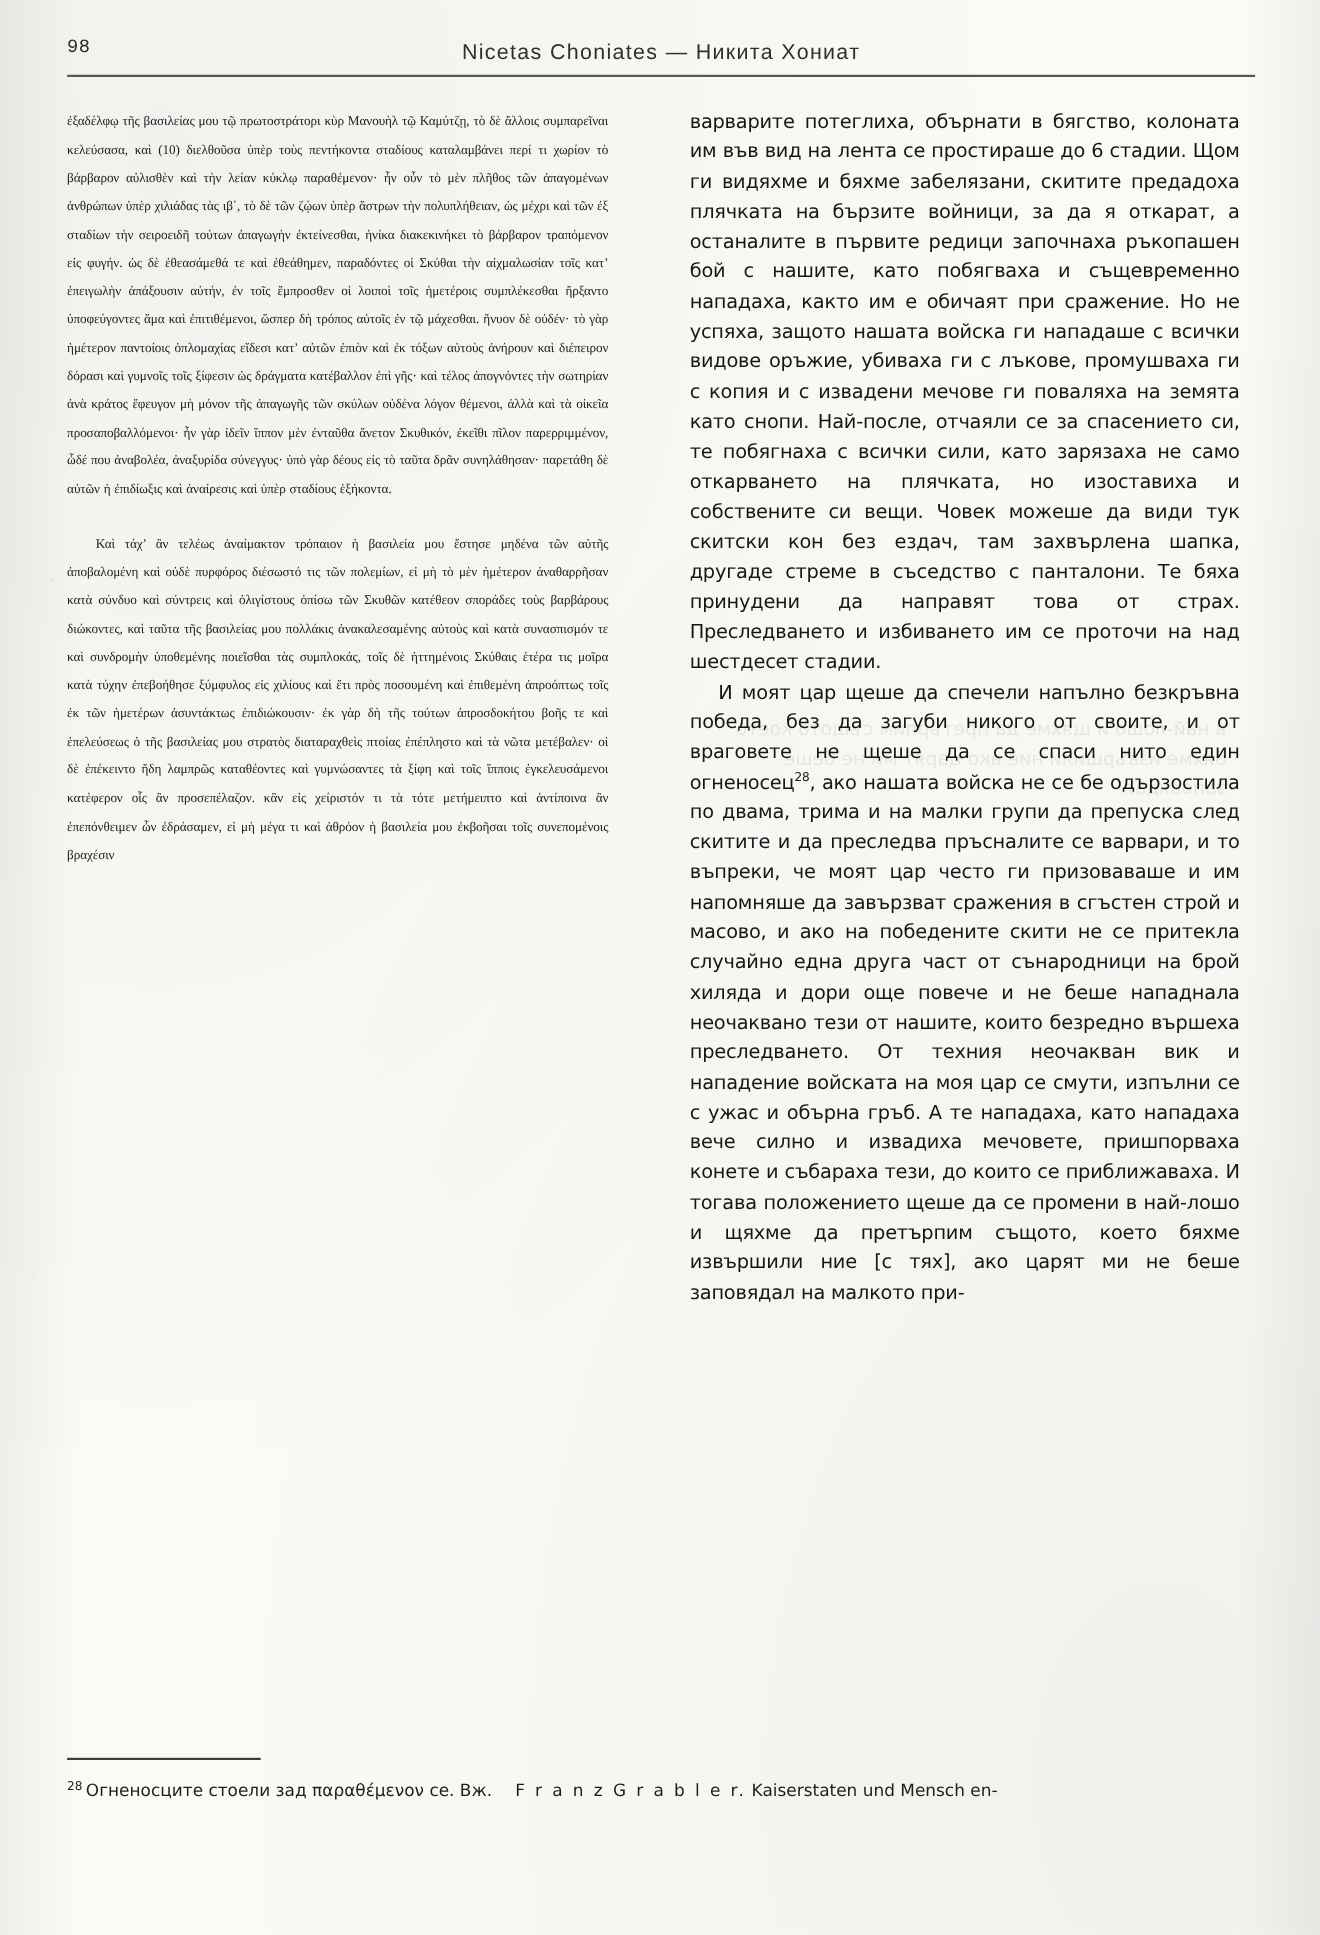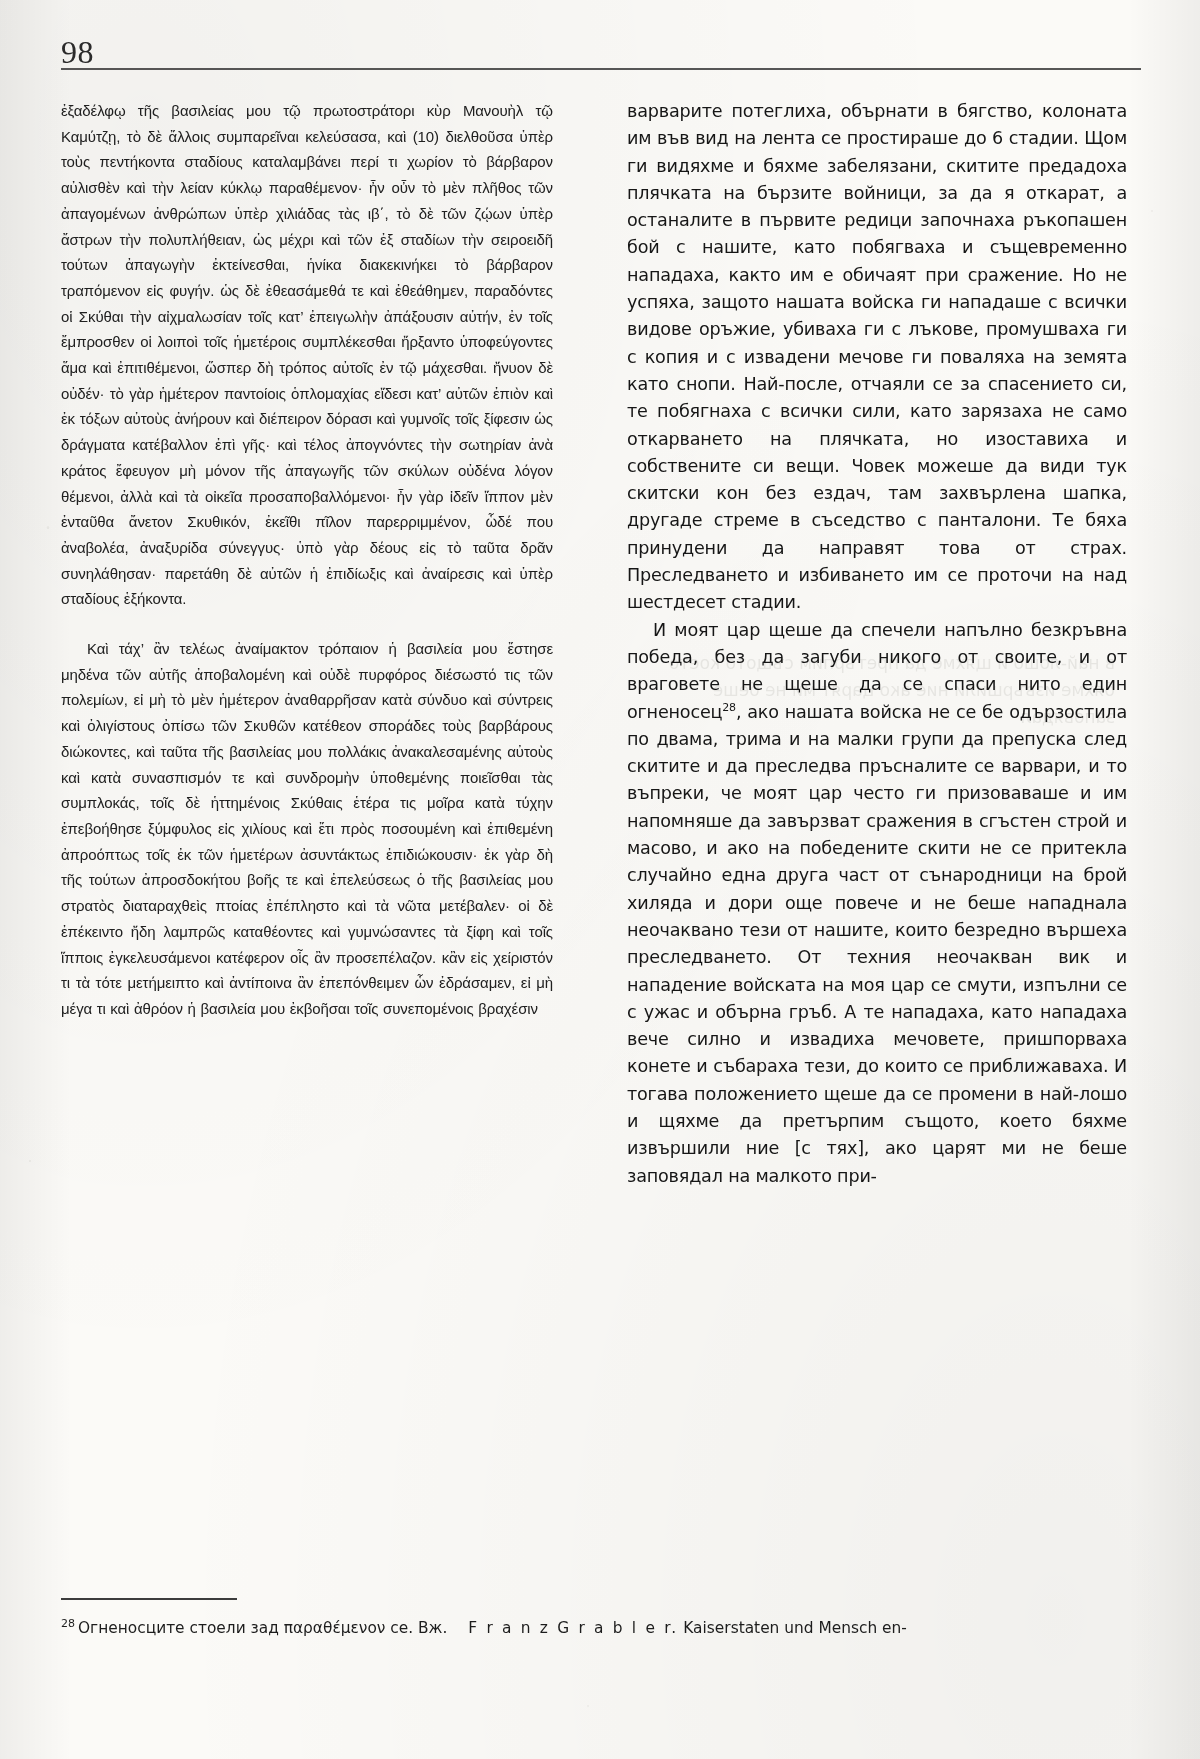--- a/index.html
+++ b/index.html
@@ -38,22 +38,22 @@
     position: absolute;
     left: 0;
     top: 8px;
     width: 1092px;
     height: 44px;
   }
   .folio {
     position: absolute;
     left: 6px;
     top: 6px;
-    font-family: Liberation Serif, serif;
-    font-size: 32px;
+    font-family: Liberation Mono, monospace;
+    font-size: 17px;
     letter-spacing: 0.5px;
     color: #2b2b2b;
   }
   .runhead {
     position: absolute;
     left: 0;
     top: 9px;
     width: 1092px;
     text-align: center;
     font-family: "Liberation Sans", sans-serif;
@@ -79,22 +79,22 @@
   .col-left {
     left: 6px;
     width: 492px;
   }
   .col-right {
     left: 572px;
     width: 500px;
   }
 
   .greek {
-    font-family: Liberation Sans, sans-serif;
-    font-size: 15px;
+    font-family: Liberation Serif, serif;
+    font-size: 12px;
     line-height: 25.7px;
     text-align: justify;
     text-align-last: left;
     color: #202020;
     letter-spacing: -0.1px;
     word-spacing: 0.5px;
     hyphens: none;
   }
   .greek p { margin: 0; }
   .greek p + p { text-indent: 26px; margin-top: 24px; }
@@ -181,20 +181,21 @@
   }
 </style>
 </head>
 <body>
 
 <div class="page">
   <div class="sheet">
 
     <div class="header">
       <div class="folio">98</div>
+      <div class="runhead">Nicetas Choniates — Никита Хониат</div>
     </div>
     <div class="rule"></div>
 
     <div class="col col-left greek">
       <p>ἐξαδέλφῳ τῆς βασιλείας μου τῷ πρωτοστράτορι κὺρ Μανουὴλ τῷ Καμύτζῃ, τὸ δὲ ἄλλοις συμπαρεῖναι κελεύσασα, καὶ (10) διελθοῦσα ὑπὲρ τοὺς πεντήκοντα σταδίους καταλαμβάνει περί τι χωρίον τὸ βάρβαρον αὐλισθὲν καὶ τὴν λείαν κύκλῳ παραθέμενον· ἦν οὖν τὸ μὲν πλῆθος τῶν ἀπαγομένων ἀνθρώπων ὑπὲρ χιλιάδας τὰς ιβ΄, τὸ δὲ τῶν ζῴων ὑπὲρ ἄστρων τὴν πολυπλήθειαν, ὡς μέχρι καὶ τῶν ἐξ σταδίων τὴν σειροειδῆ τούτων ἀπαγωγὴν ἐκτείνεσθαι, ἡνίκα διακεκινήκει τὸ βάρβαρον τραπόμενον εἰς φυγήν. ὡς δὲ ἐθεασάμεθά τε καὶ ἐθεάθημεν, παραδόντες οἱ Σκύθαι τὴν αἰχμαλωσίαν τοῖς κατ’ ἐπειγωλὴν ἀπάξουσιν αὐτήν, ἐν τοῖς ἔμπροσθεν οἱ λοιποὶ τοῖς ἡμετέροις συμπλέκεσθαι ἤρξαντο ὑποφεύγοντες ἅμα καὶ ἐπιτιθέμενοι, ὥσπερ δὴ τρόπος αὐτοῖς ἐν τῷ μάχεσθαι. ἤνυον δὲ οὐδέν· τὸ γὰρ ἡμέτερον παντοίοις ὁπλομαχίας εἴδεσι κατ’ αὐτῶν ἐπιὸν καὶ ἐκ τόξων αὐτοὺς ἀνήρουν καὶ διέπειρον δόρασι καὶ γυμνοῖς τοῖς ξίφεσιν ὡς δράγματα κατέβαλλον ἐπὶ γῆς· καὶ τέλος ἀπογνόντες τὴν σωτηρίαν ἀνὰ κράτος ἔφευγον μὴ μόνον τῆς ἀπαγωγῆς τῶν σκύλων οὐδένα λόγον θέμενοι, ἀλλὰ καὶ τὰ οἰκεῖα προσαποβαλλόμενοι· ἦν γὰρ ἰδεῖν ἵππον μὲν ἐνταῦθα ἄνετον Σκυθικόν, ἐκεῖθι πῖλον παρερριμμένον, ὧδέ που ἀναβολέα, ἀναξυρίδα σύνεγγυς· ὑπὸ γὰρ δέους εἰς τὸ ταῦτα δρᾶν συνηλάθησαν· παρετάθη δὲ αὐτῶν ἡ ἐπιδίωξις καὶ ἀναίρεσις καὶ ὑπὲρ σταδίους ἑξήκοντα.</p>
       <p>Καὶ τάχ’ ἂν τελέως ἀναίμακτον τρόπαιον ἡ βασιλεία μου ἔστησε μηδένα τῶν αὐτῆς ἀποβαλομένη καὶ οὐδὲ πυρφόρος διέσωστό τις τῶν πολεμίων, εἰ μὴ τὸ μὲν ἡμέτερον ἀναθαρρῆσαν κατὰ σύνδυο καὶ σύντρεις καὶ ὀλιγίστους ὀπίσω τῶν Σκυθῶν κατέθεον σποράδες τοὺς βαρβάρους διώκοντες, καὶ ταῦτα τῆς βασιλείας μου πολλάκις ἀνακαλεσαμένης αὐτοὺς καὶ κατὰ συνασπισμόν τε καὶ συνδρομὴν ὑποθεμένης ποιεῖσθαι τὰς συμπλοκάς, τοῖς δὲ ἡττημένοις Σκύθαις ἑτέρα τις μοῖρα κατὰ τύχην ἐπεβοήθησε ξύμφυλος εἰς χιλίους καὶ ἔτι πρὸς ποσουμένη καὶ ἐπιθεμένη ἀπροόπτως τοῖς ἐκ τῶν ἡμετέρων ἀσυντάκτως ἐπιδιώκουσιν· ἐκ γὰρ δὴ τῆς τούτων ἀπροσδοκήτου βοῆς τε καὶ ἐπελεύσεως ὁ τῆς βασιλείας μου στρατὸς διαταραχθεὶς πτοίας ἐπέπληστο καὶ τὰ νῶτα μετέβαλεν· οἱ δὲ ἐπέκειντο ἤδη λαμπρῶς καταθέοντες καὶ γυμνώσαντες τὰ ξίφη καὶ τοῖς ἵπποις ἐγκελευσάμενοι κατέφερον οἷς ἂν προσεπέλαζον. κἂν εἰς χείριστόν τι τὰ τότε μετήμειπτο καὶ ἀντίποινα ἂν ἐπεπόνθειμεν ὧν ἐδράσαμεν, εἰ μὴ μέγα τι καὶ ἀθρόον ἡ βασιλεία μου ἐκβοῆσαι τοῖς συνεπομένοις βραχέσιν</p>
     </div>
 
     <div class="ghost">в най-лошо и щяхме да претърпим същото което бяхме извършили ние ако царят ми не беше заповядал</div>
 

